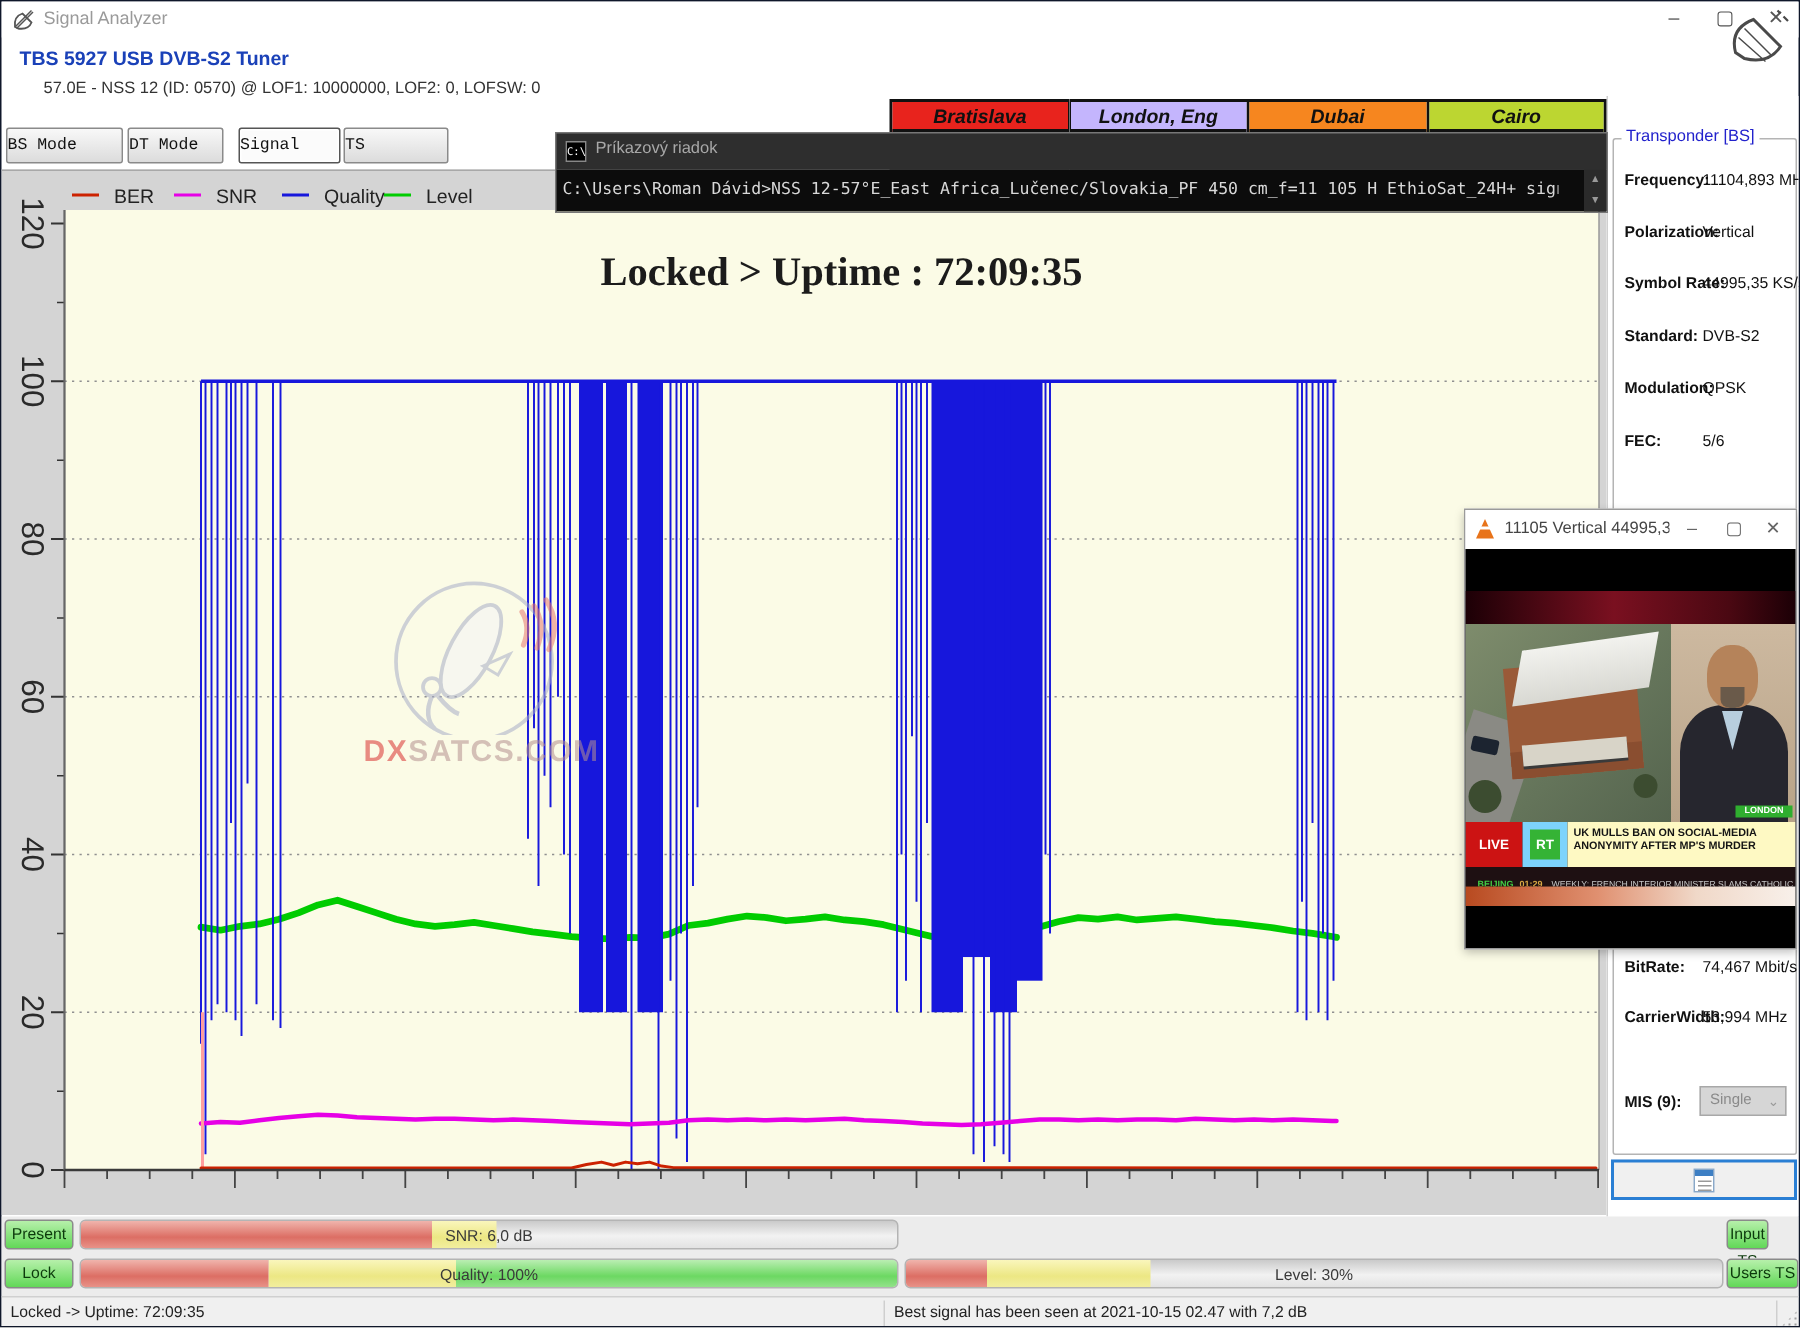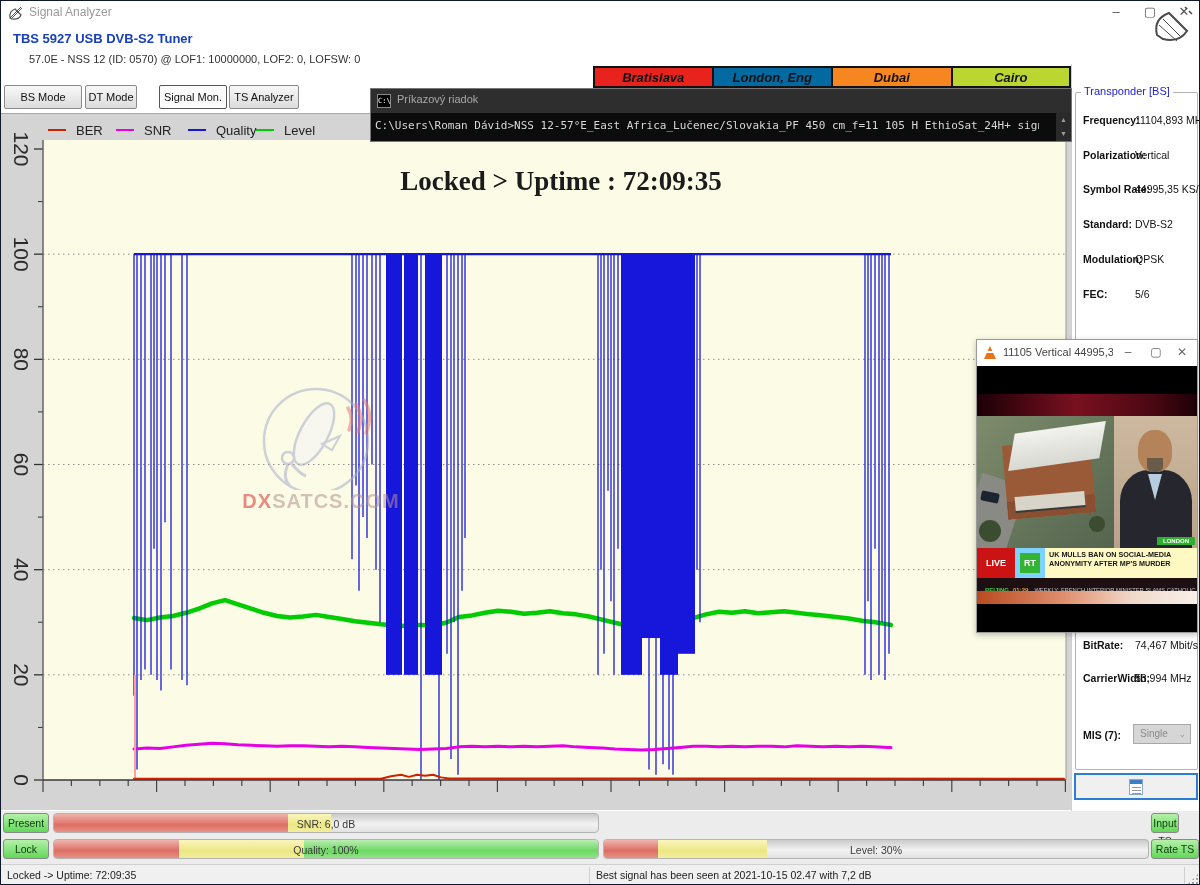--- a/index.html
+++ b/index.html
@@ -11,21 +11,21 @@
   #titlebar{left:0;top:0;width:1200px;height:24px;background:#ffffff;}
   #titlebar .t-title{position:absolute;left:28px;top:4px;font-size:12px;color:#9a9a9a;}
   .winbtn{position:absolute;top:0;width:34px;height:24px;text-align:center;line-height:22px;font-size:13px;color:#555;cursor:default;}
 
   
   #hdr-device{left:12px;top:30px;font-size:13px;font-weight:bold;color:#1a41b8;}
   #hdr-tuning{left:28px;top:52px;font-size:11px;color:#333;}
 
   
   .tab{position:absolute;top:84px;height:24px;border:1px solid #8a8a8a;background:linear-gradient(#f8f8f8,#dcdcdc);
-       font-size:11px;color:#111;text-align:center;line-height:22px;border-radius:2px;}
+       font-size:11px;color:#111;text-align:left;line-height:22px;border-radius:2px;font-family:Liberation Mono, monospace;}
   .tab.sel{background:#fbfbfb;border:1px solid #555;box-shadow:inset 0 0 0 1px #fff;}
 
   
   #chartpanel{left:0;top:112px;width:1070px;height:697px;background:#d4d4d4;border-top:1px solid #a8a8a8;}
   #chart-svg{position:absolute;left:0;top:0;}
   .leg-item{position:absolute;top:8px;height:16px;display:flex;align-items:center;gap:10px;}
   .leg-dash{width:18px;height:2px;}
   .leg-lab{font-size:13px;color:#222;}
   #chart-title{position:absolute;left:320px;top:52px;width:480px;text-align:center;
      font-family:"Liberation Serif",serif;font-weight:bold;font-size:27px;color:#1b1b1b;}
@@ -147,21 +147,21 @@
   <div id="hdr-device" class="abs">TBS 5927 USB DVB-S2 Tuner</div>
   <div id="hdr-tuning" class="abs">57.0E - NSS 12 (ID: 0570) @ LOF1: 10000000, LOF2: 0, LOFSW: 0</div>
 
   <svg class="abs" style="left:1148px;top:4px" width="46" height="40" viewBox="0 0 46 40">
     <path d="M8,30 Q4,14 20,8 L38,26 Q30,38 14,34 Z" fill="none" stroke="#4a4a4a" stroke-width="2"></path>
     <path d="M20,8 L38,26 M14,14 L32,32 M10,20 L28,36" stroke="#4a4a4a" stroke-width="1"></path>
     <path d="M40,6 l3,3 M36,2 l2,2" stroke="#4a4a4a" stroke-width="1.5"></path>
   </svg>
 
   <div class="tab" style="left:3px;width:78px">BS Mode</div>
-  <div class="tab" style="left:84px;width:52px">DT Mode</div>
+  <div class="tab" style="left:84px;width:64px">DT Mode</div>
   <div class="tab sel" style="left:158px;width:68px">Signal Mon.</div>
   <div class="tab" style="left:228px;width:70px">TS Analyzer (OK)</div>
 
   <div id="chartpanel" class="abs">
     <svg id="chart-svg" width="1070" height="697">
         <rect x="42" y="26" width="1023" height="640" fill="#fbfbe6"></rect>
         <line x1="42" y1="560.8340000000001" x2="1065" y2="560.8340000000001" stroke="#909090" stroke-width="1" stroke-dasharray="1.5 3.5"></line>
         <line x1="42" y1="455.668" x2="1065" y2="455.668" stroke="#909090" stroke-width="1" stroke-dasharray="1.5 3.5"></line>
         <line x1="42" y1="350.502" x2="1065" y2="350.502" stroke="#909090" stroke-width="1" stroke-dasharray="1.5 3.5"></line>
         <line x1="42" y1="245.336" x2="1065" y2="245.336" stroke="#909090" stroke-width="1" stroke-dasharray="1.5 3.5"></line>
@@ -325,21 +325,21 @@
   <div id="clocks" class="abs">
     <div class="clock">
       <div class="clk-head" style="background: rgb(232, 35, 29);">Bratislava</div>
       <div class="clk-body">
           <span class="clk-date">Sun, Oct 17</span>
           <span class="clk-off"><span>+1</span><br><span>DST</span></span>
           <span class="clk-time">19:29</span>
         </div>
     </div>
     <div class="clock">
-      <div class="clk-head" style="background: #0369a1;">London, Eng</div>
+      <div class="clk-head" style="background: #c4b5fd;">London, Eng</div>
       <div class="clk-body">
           <span class="clk-date">Sun, Oct 17</span>
           <span class="clk-off"><span>GMT</span><br><span>DST</span></span>
           <span class="clk-time">18:29</span>
         </div>
     </div>
     <div class="clock">
       <div class="clk-head" style="background: rgb(246, 134, 31);">Dubai</div>
       <div class="clk-body">
           <span class="clk-date">Sun, Oct 17</span>
@@ -408,21 +408,21 @@
         <div class="tr-row" style="left: 3px; top: 575px;">
           <span class="tr-lab">BitRate:</span>
           <span class="tr-val">74,467 Mbit/s</span>
         </div>
         <div class="tr-row" style="left: 3px; top: 608px;">
           <span class="tr-lab">CarrierWidth:</span>
           <span class="tr-val">53,994 MHz</span>
         </div>
       </div>
     <div id="mis-row">
-      <span id="mis-lab">MIS (7):</span>
+      <span id="mis-lab">MIS (9):</span>
       <div id="mis-dd"><span>Single</span><span class="car">⌄</span></div>
     </div>
     <div id="list-btn">
         <div id="list-ico"></div>
       </div>
   </div>
 
   <div id="vlc" class="abs">
     <div id="vlc-title">
       <div id="vlc-cone"></div>
@@ -480,21 +480,21 @@
         <div class="seg green" style="left: 46%; width: 54%;"></div>
         <div class="seg yellow" style="left: 23%; width: 23%;"></div>
         <div class="seg red" style="left: 0%; width: 23%;"></div>
         <div class="btext">Quality: 100%</div>
       </div>
     <div class="bar" style="left:602px;top:28px" id="bar-level">
         <div class="seg yellow" style="left: 10%; width: 20%;"></div>
         <div class="seg red" style="left: 0%; width: 10%;"></div>
         <div class="btext">Level: 30%</div>
       </div>
-    <div class="lamp" style="left:1150px;top:28px;width:48px">Rate TS</div>
+    <div class="lamp" style="left:1150px;top:28px;width:48px">Users TS</div>
   </div>
 
   <div id="statusbar" class="abs">
     <span id="sb-left">Locked -&gt; Uptime: 72:09:35</span>
     <span id="sb-right">Best signal has been seen at 2021-10-15 02.47 with 7,2 dB</span>
     <div class="sb-sep" style="left:588px"></div>
     <div class="sb-sep" style="left:1183px"></div>
     <div id="sb-grip"></div>
   </div>
 

